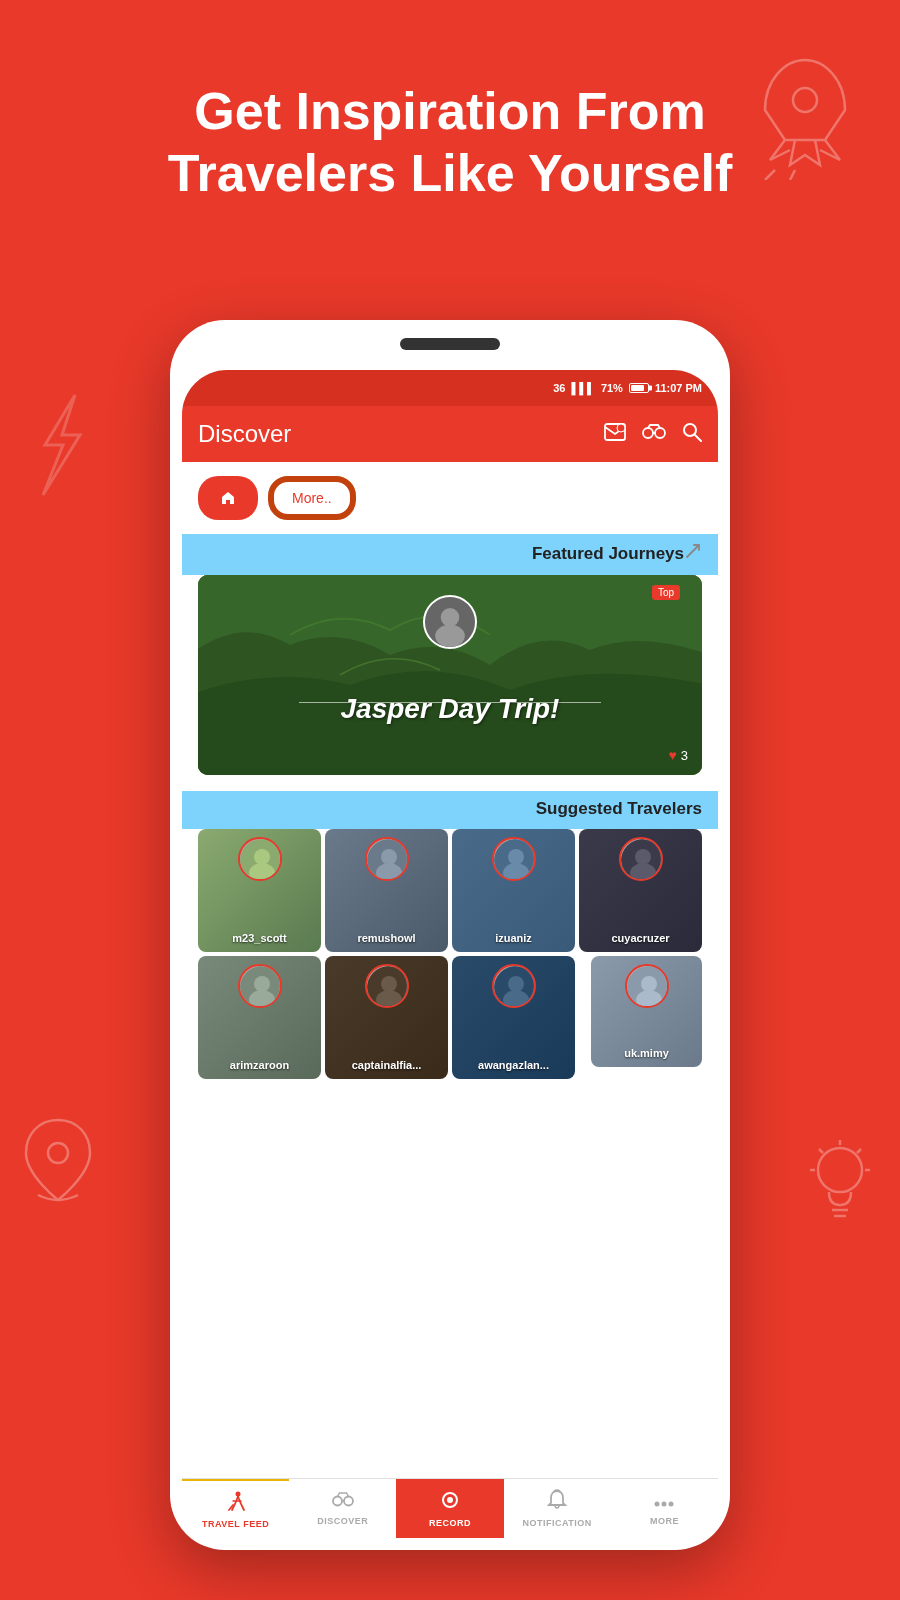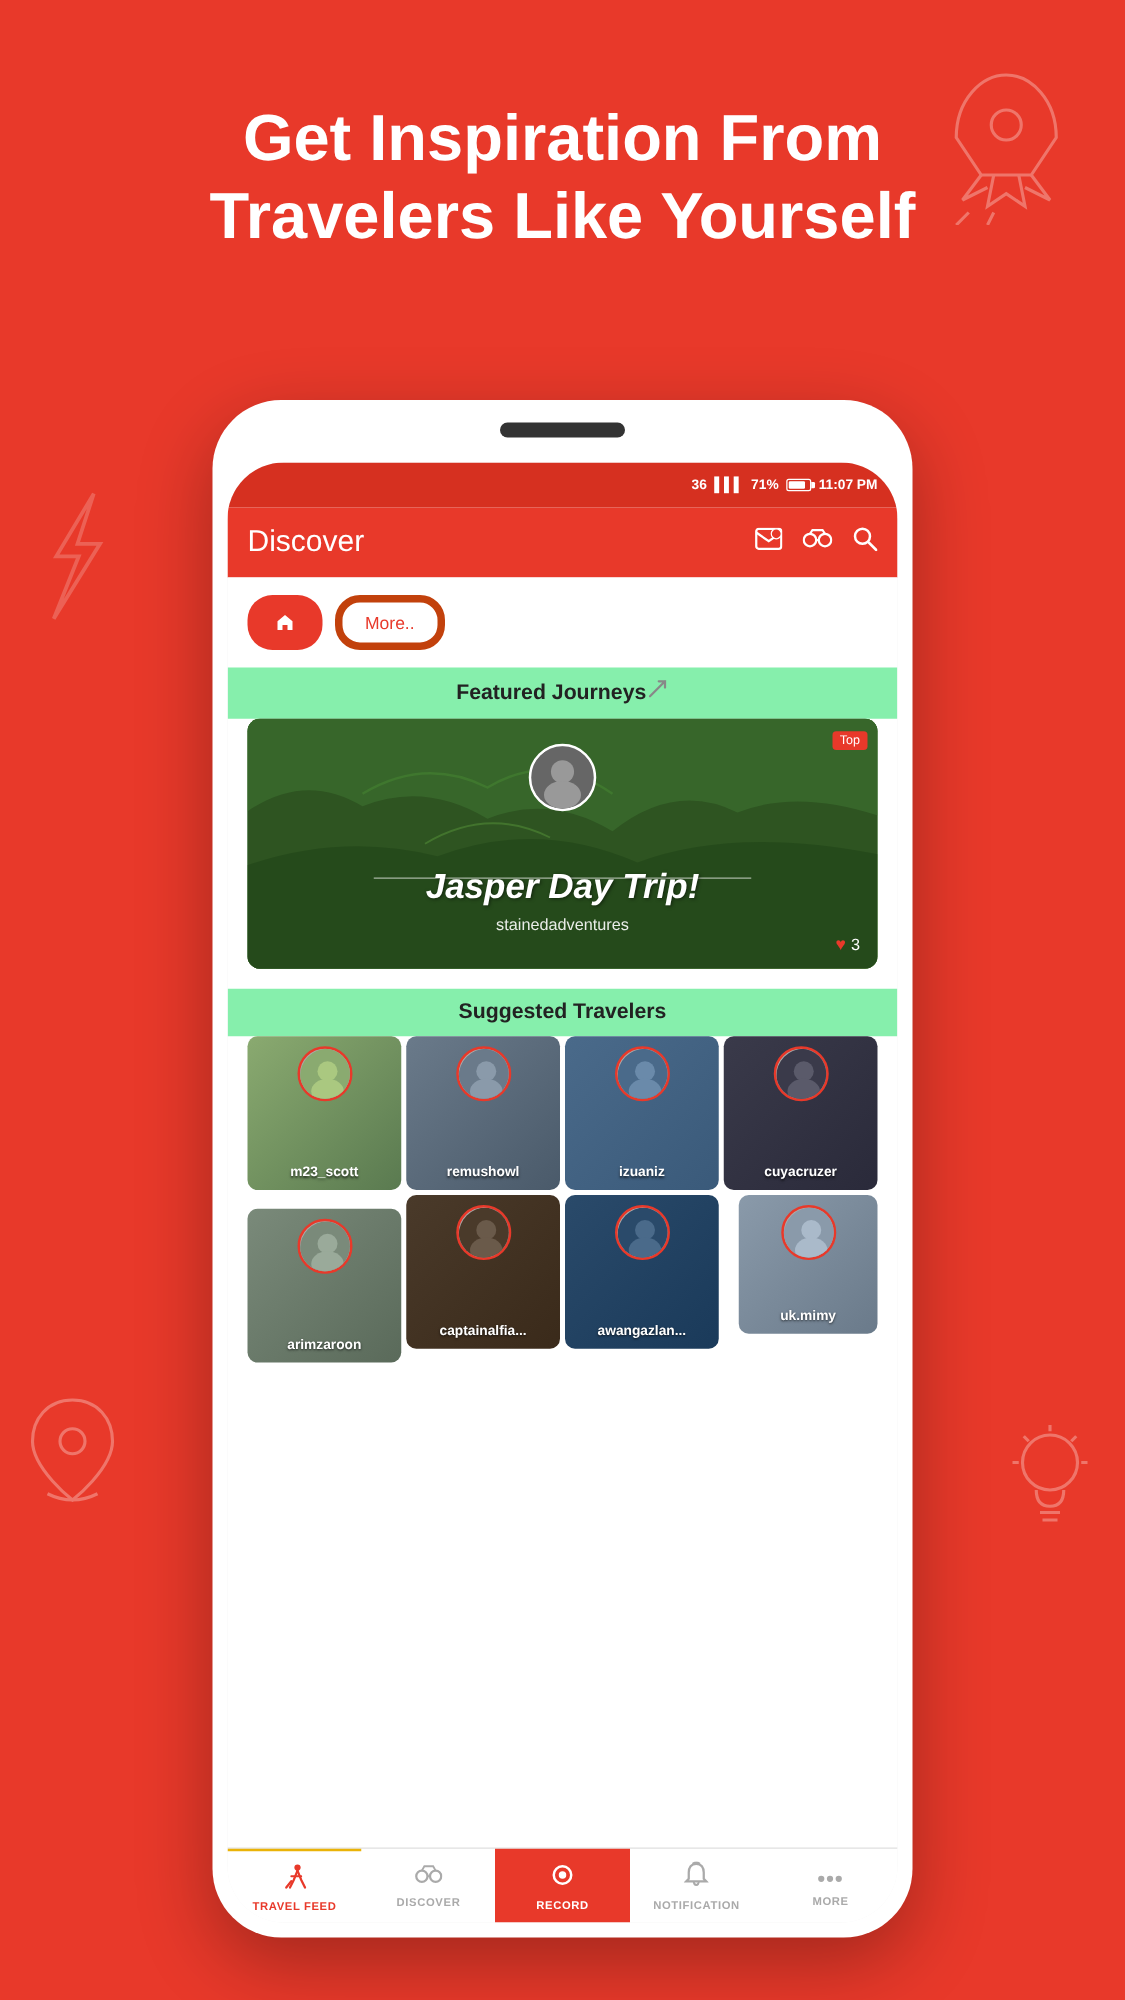--- a/index.html
+++ b/index.html
@@ -162,24 +162,24 @@
       border: 6px solid #c2410c;
       border-radius: 20px;
       padding: 8px 18px;
       font-size: 14px;
       cursor: pointer;
     }
 
     
     .section-header {
       display: flex;
-      justify-content: center;
+      justify-content: flex-end;
       align-items: center;
       padding: 8px 16px 10px;
-      background: #86efac;
+      background: #7dd3fc;
     }
     .section-title {
       font-size: 17px;
       font-weight: 600;
       color: #222;
     }
     .section-expand {
       color: #888;
       font-size: 18px;
     }
@@ -260,21 +260,21 @@
       color: white;
       font-size: 13px;
     }
     .heart-icon {
       color: #e8392a;
       font-size: 14px;
     }
     .journey-tag {
       position: absolute;
       top: 10px;
-      right: 8px;
+      right: 22px;
       background: #e8392a;
       color: white;
       font-size: 10px;
       padding: 2px 6px;
       border-radius: 3px;
     }
 
     
     .suggested-section {
       background: white;
@@ -356,21 +356,21 @@
     }
     .nav-label.inactive {
       color: #aaa;
     }
 
     
     .tc1 { background: linear-gradient(135deg, #8aaa70, #5a7a50); padding-left: 26px; }
     .tc2 { background: linear-gradient(135deg, #6a7a8a, #4a5a6a); }
     .tc3 { background: linear-gradient(135deg, #3a3a4a, #2a2a3a); }
     .tc4 { background: linear-gradient(135deg, #4a6a8a, #3a5a7a); }
-    .tc5 { background: linear-gradient(135deg, #7a8a7a, #5a6a5a); margin-top: 11px; }
+    .tc5 { background: linear-gradient(135deg, #7a8a7a, #5a6a5a); }
     .tc6 { background: linear-gradient(135deg, #4a3a2a, #3a2a1a); }
     .tc7 { background: linear-gradient(135deg, #2a4a6a, #1a3a5a); }
     .tc8 { background: linear-gradient(135deg, #8a9aaa, #6a7a8a); margin-left: 12px; }
 
     
     .deco-rocket {
       position: absolute;
       top: 50px;
       right: 35px;
       opacity: 0.3;
@@ -521,21 +521,20 @@
         <div class="journey-tag">Top</div>
         <div class="journey-avatar">
           <svg width="54" height="54" viewBox="0 0 54 54">
             <circle cx="27" cy="27" r="27" fill="#666"></circle>
             <circle cx="27" cy="22" r="10" fill="#999"></circle>
             <ellipse cx="27" cy="42" rx="16" ry="12" fill="#999"></ellipse>
           </svg>
         </div>
         <div class="journey-divider"></div>
         <div class="journey-title">Jasper Day Trip!</div>
-        <div class="journey-username">stainedadventures</div>
         <div class="journey-likes">
           <span class="heart-icon">♥</span>
           <span>3</span>
         </div>
       </div>
 
       <div class="suggested-section">
         <div class="section-header">
           <span class="section-title">Suggested Travelers</span>
         </div>

